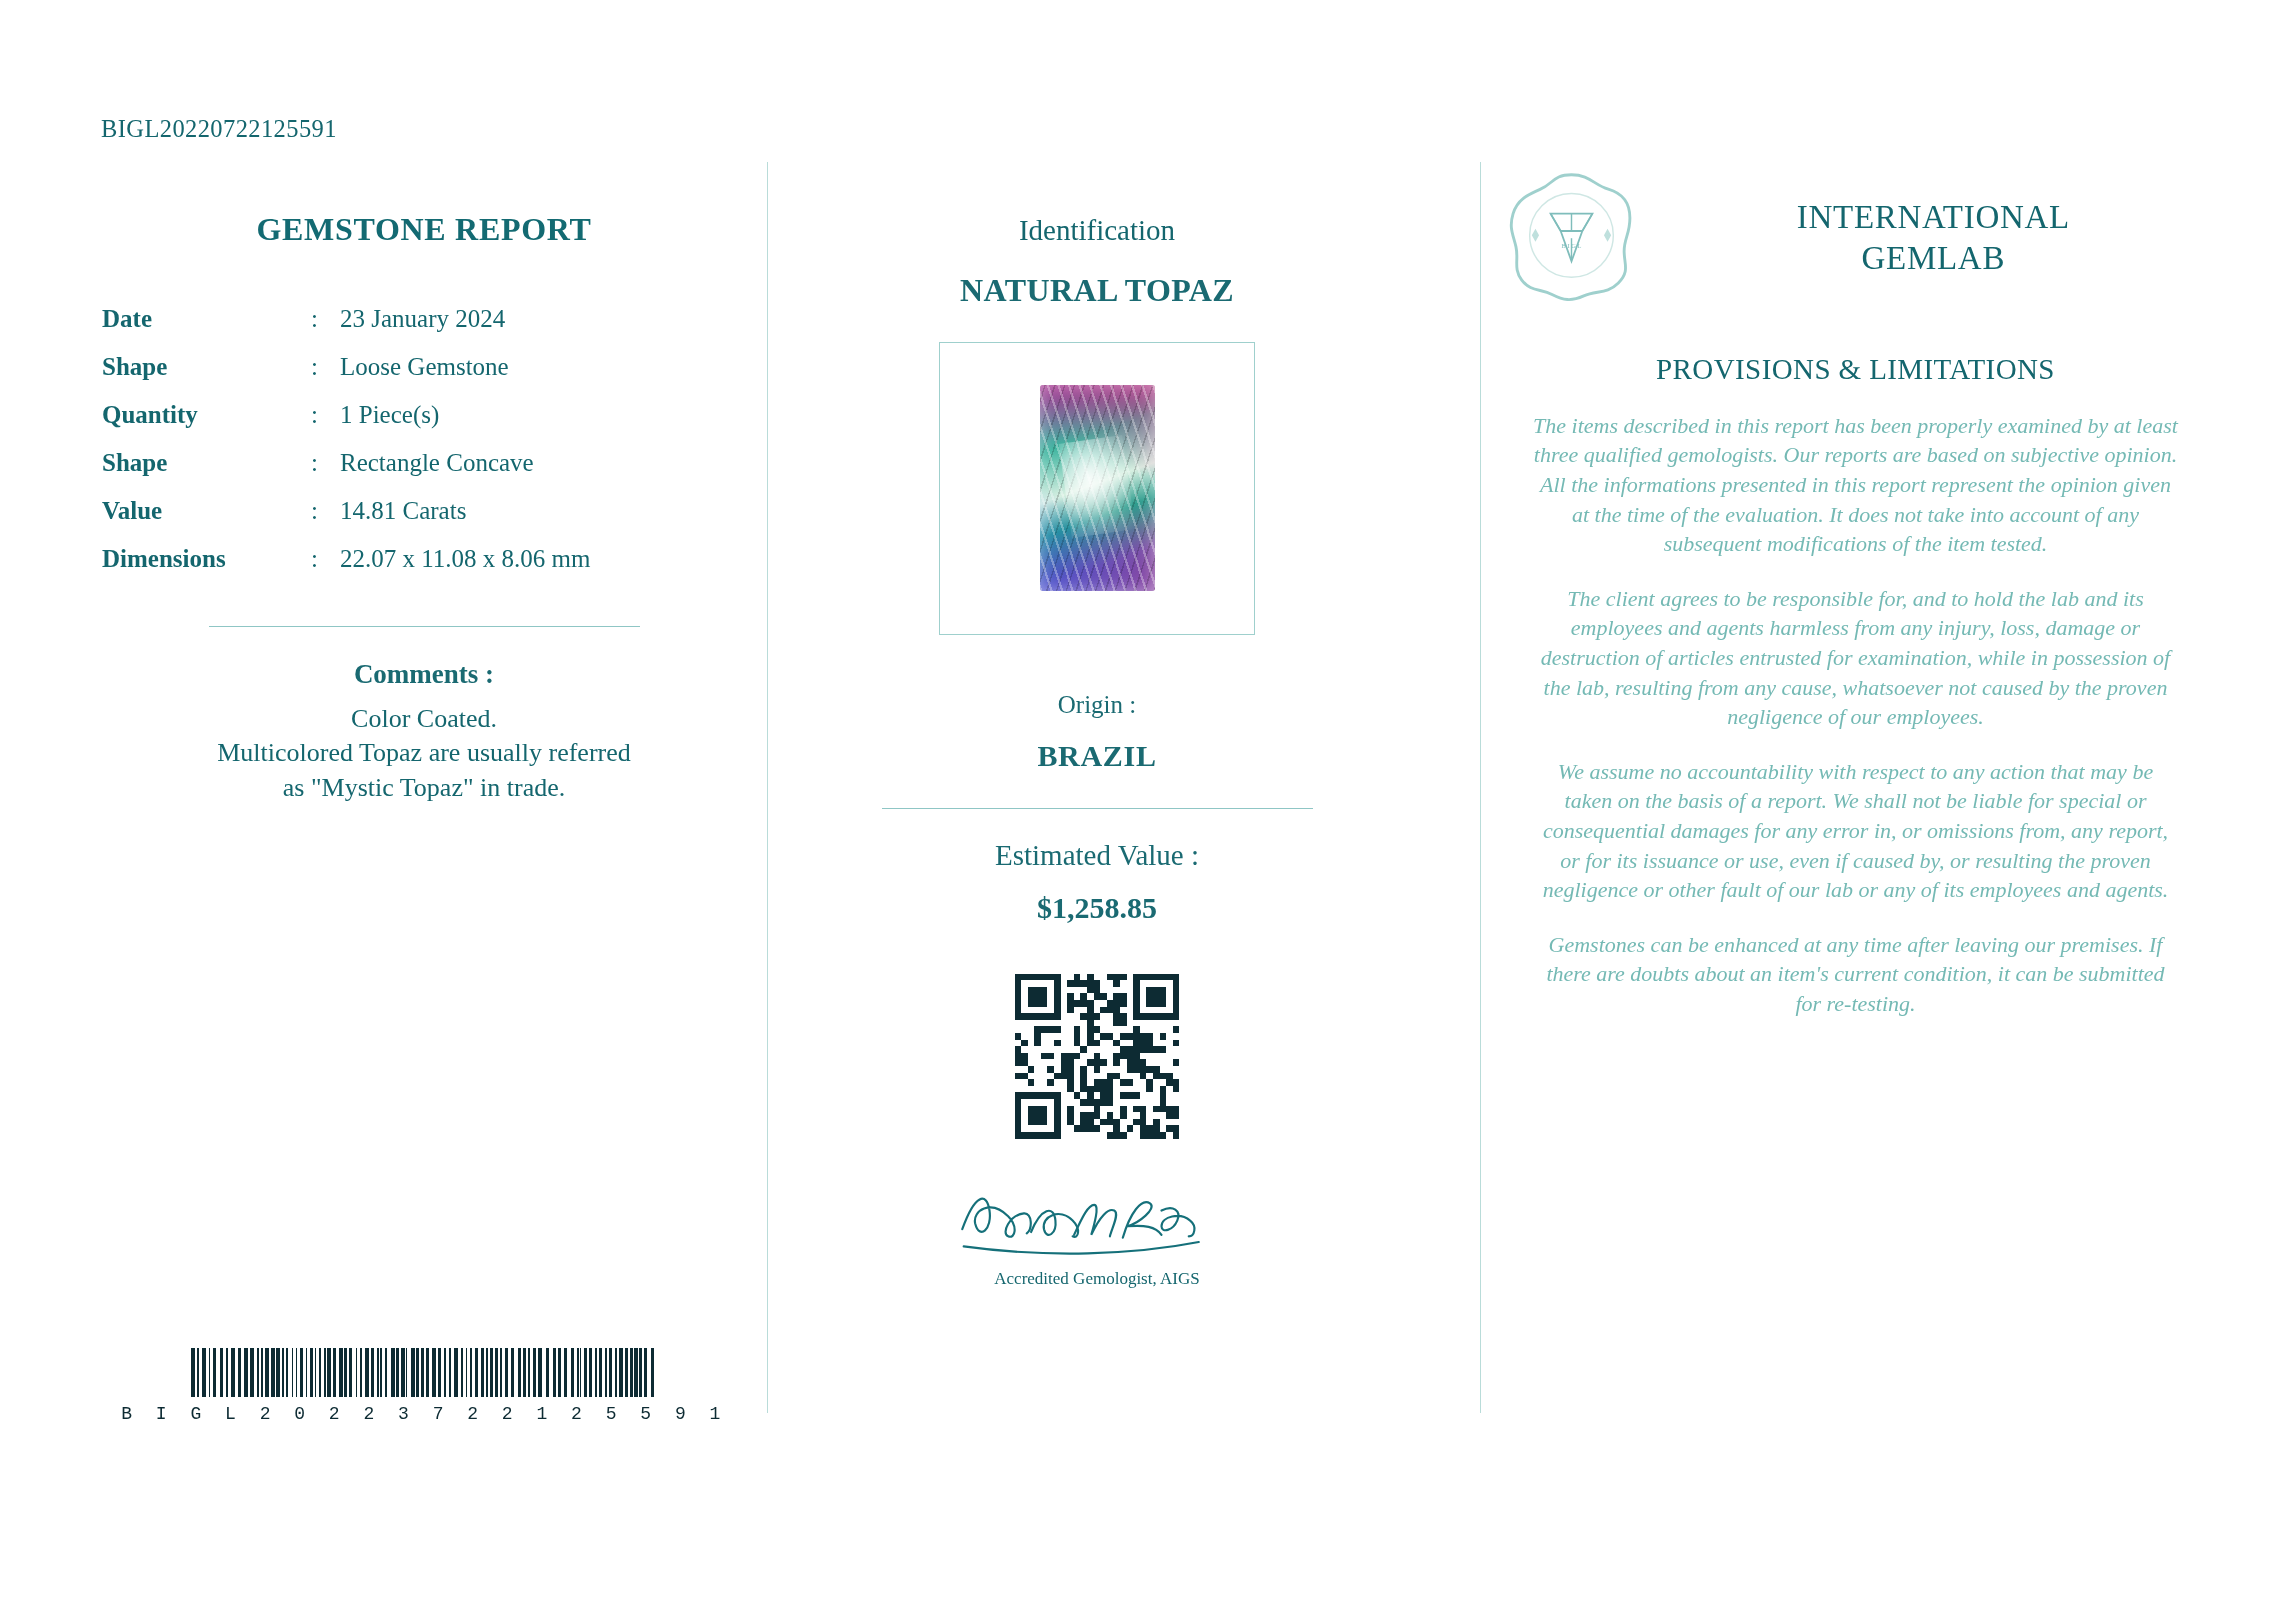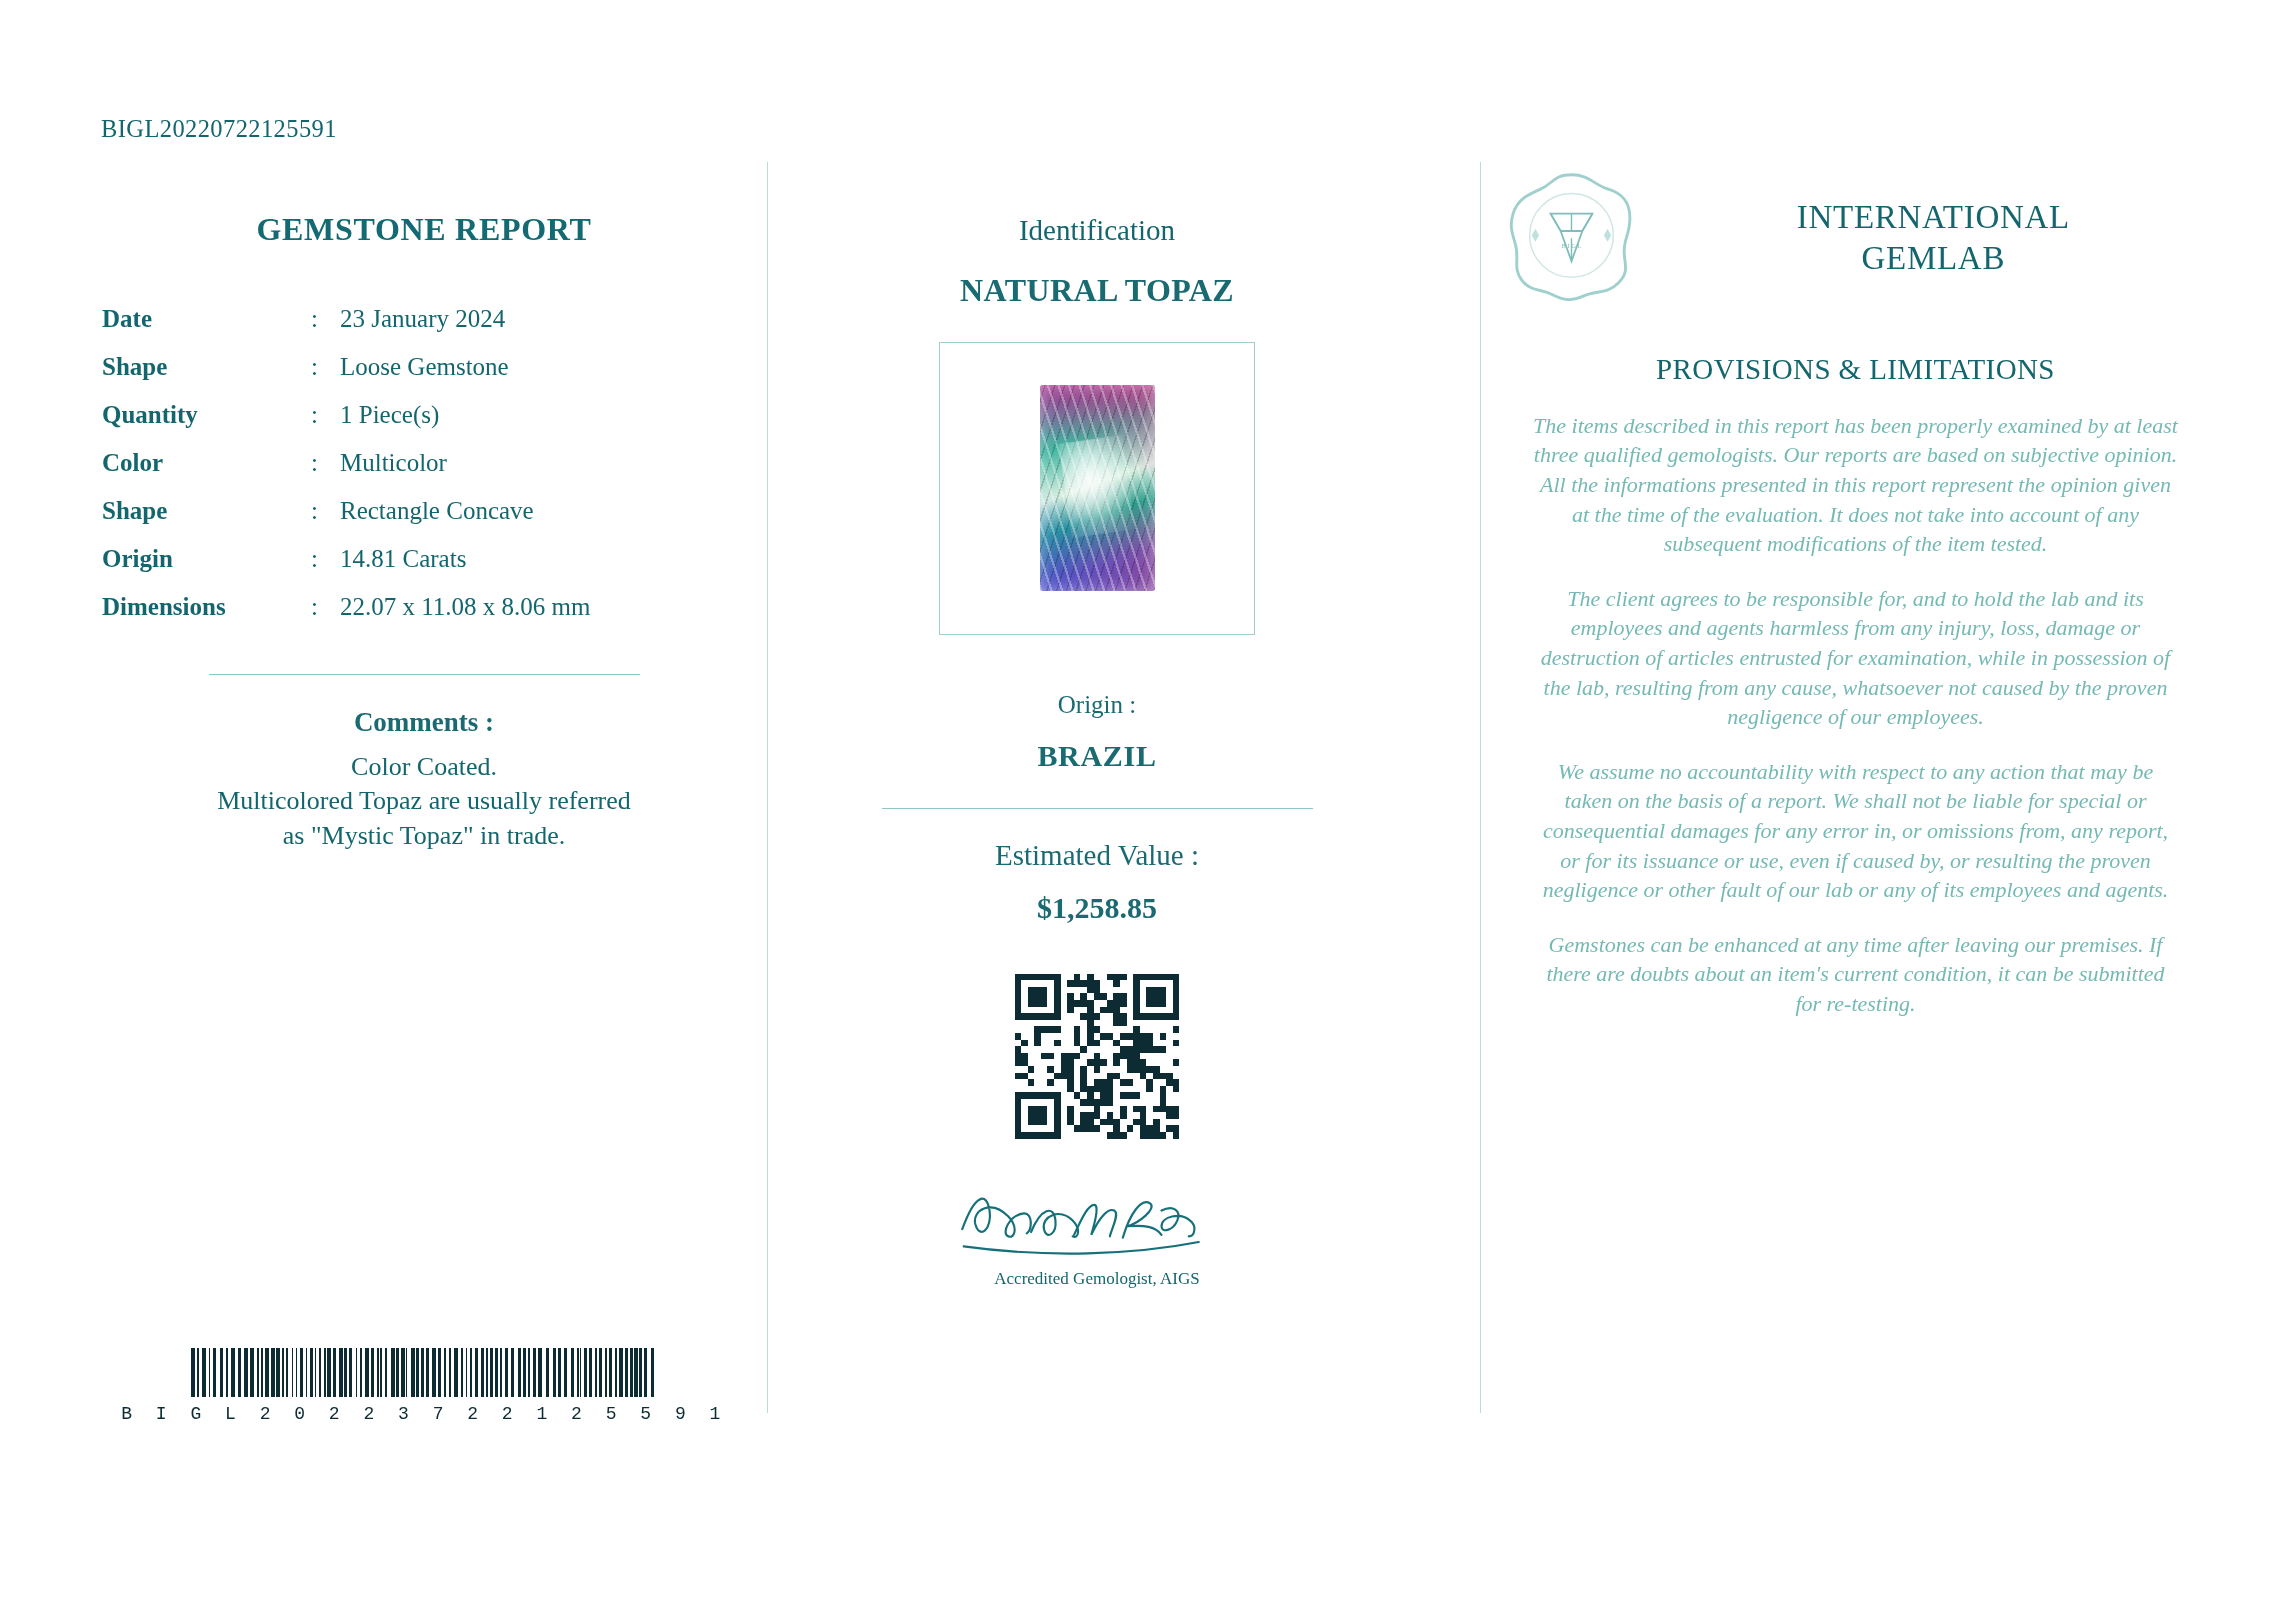--- a/index.html
+++ b/index.html
@@ -288,31 +288,26 @@
             <td class="spec-label">Shape</td>
             <td class="spec-colon">:</td>
             <td class="spec-value">Loose Gemstone</td>
           </tr>
           <tr>
             <td class="spec-label">Quantity</td>
             <td class="spec-colon">:</td>
             <td class="spec-value">1 Piece(s)</td>
           </tr>
           <tr>
-            <td class="spec-label">Color</td>
-            <td class="spec-colon">:</td>
-            <td class="spec-value">Multicolor</td>
-          </tr>
-          <tr>
             <td class="spec-label">Shape</td>
             <td class="spec-colon">:</td>
             <td class="spec-value">Rectangle Concave</td>
           </tr>
           <tr>
-            <td class="spec-label">Origin</td>
+            <td class="spec-label">Value</td>
             <td class="spec-colon">:</td>
             <td class="spec-value">14.81 Carats</td>
           </tr>
           <tr>
             <td class="spec-label">Dimensions</td>
             <td class="spec-colon">:</td>
             <td class="spec-value">22.07 x 11.08 x 8.06 mm</td>
           </tr>
         </tbody>
     </table>

